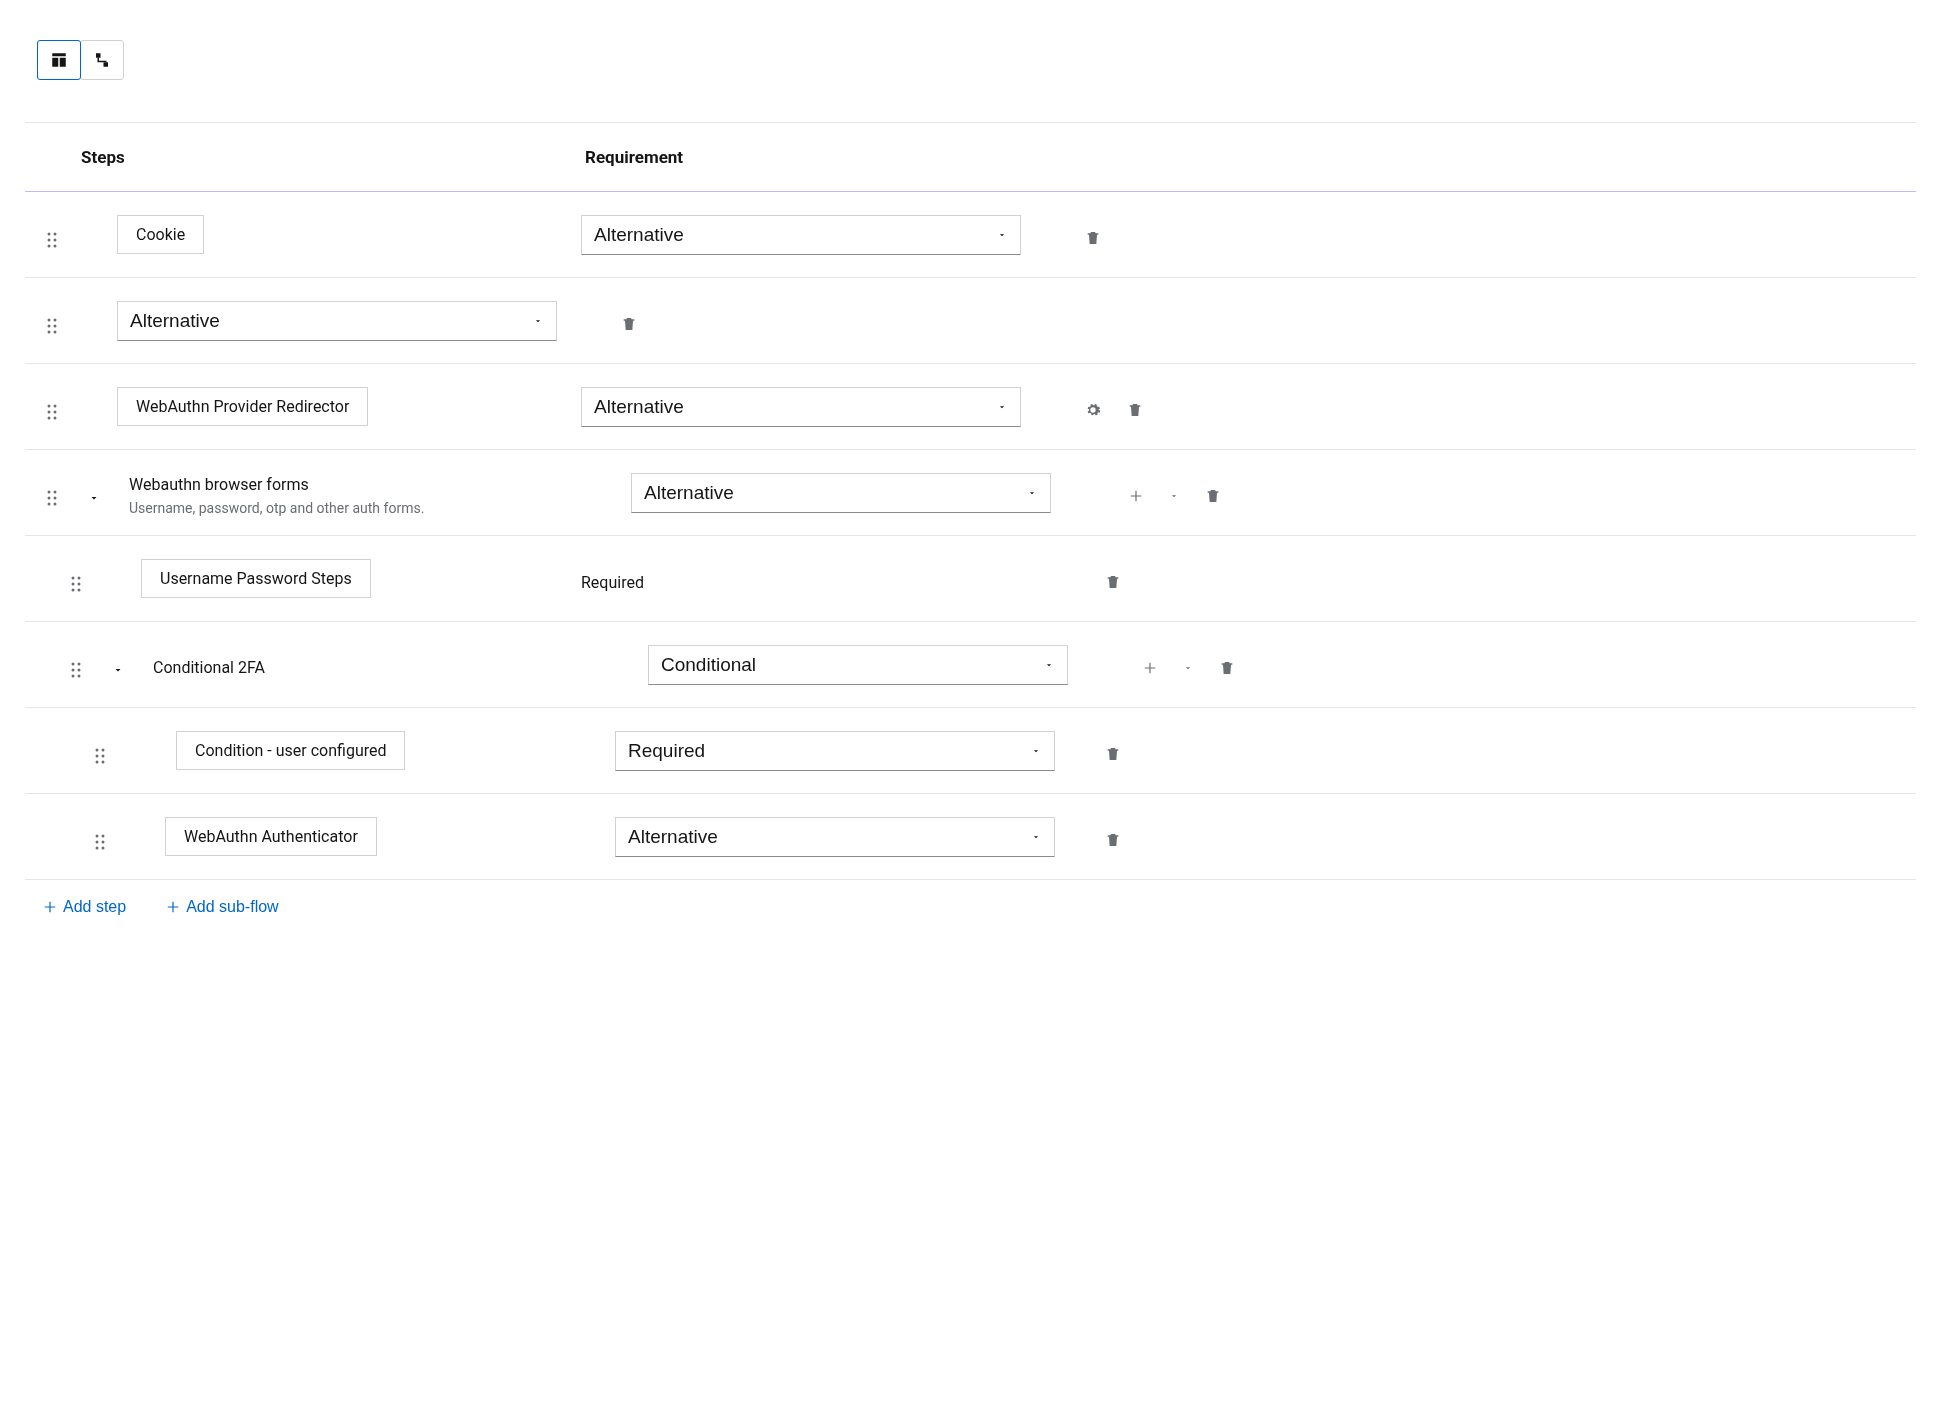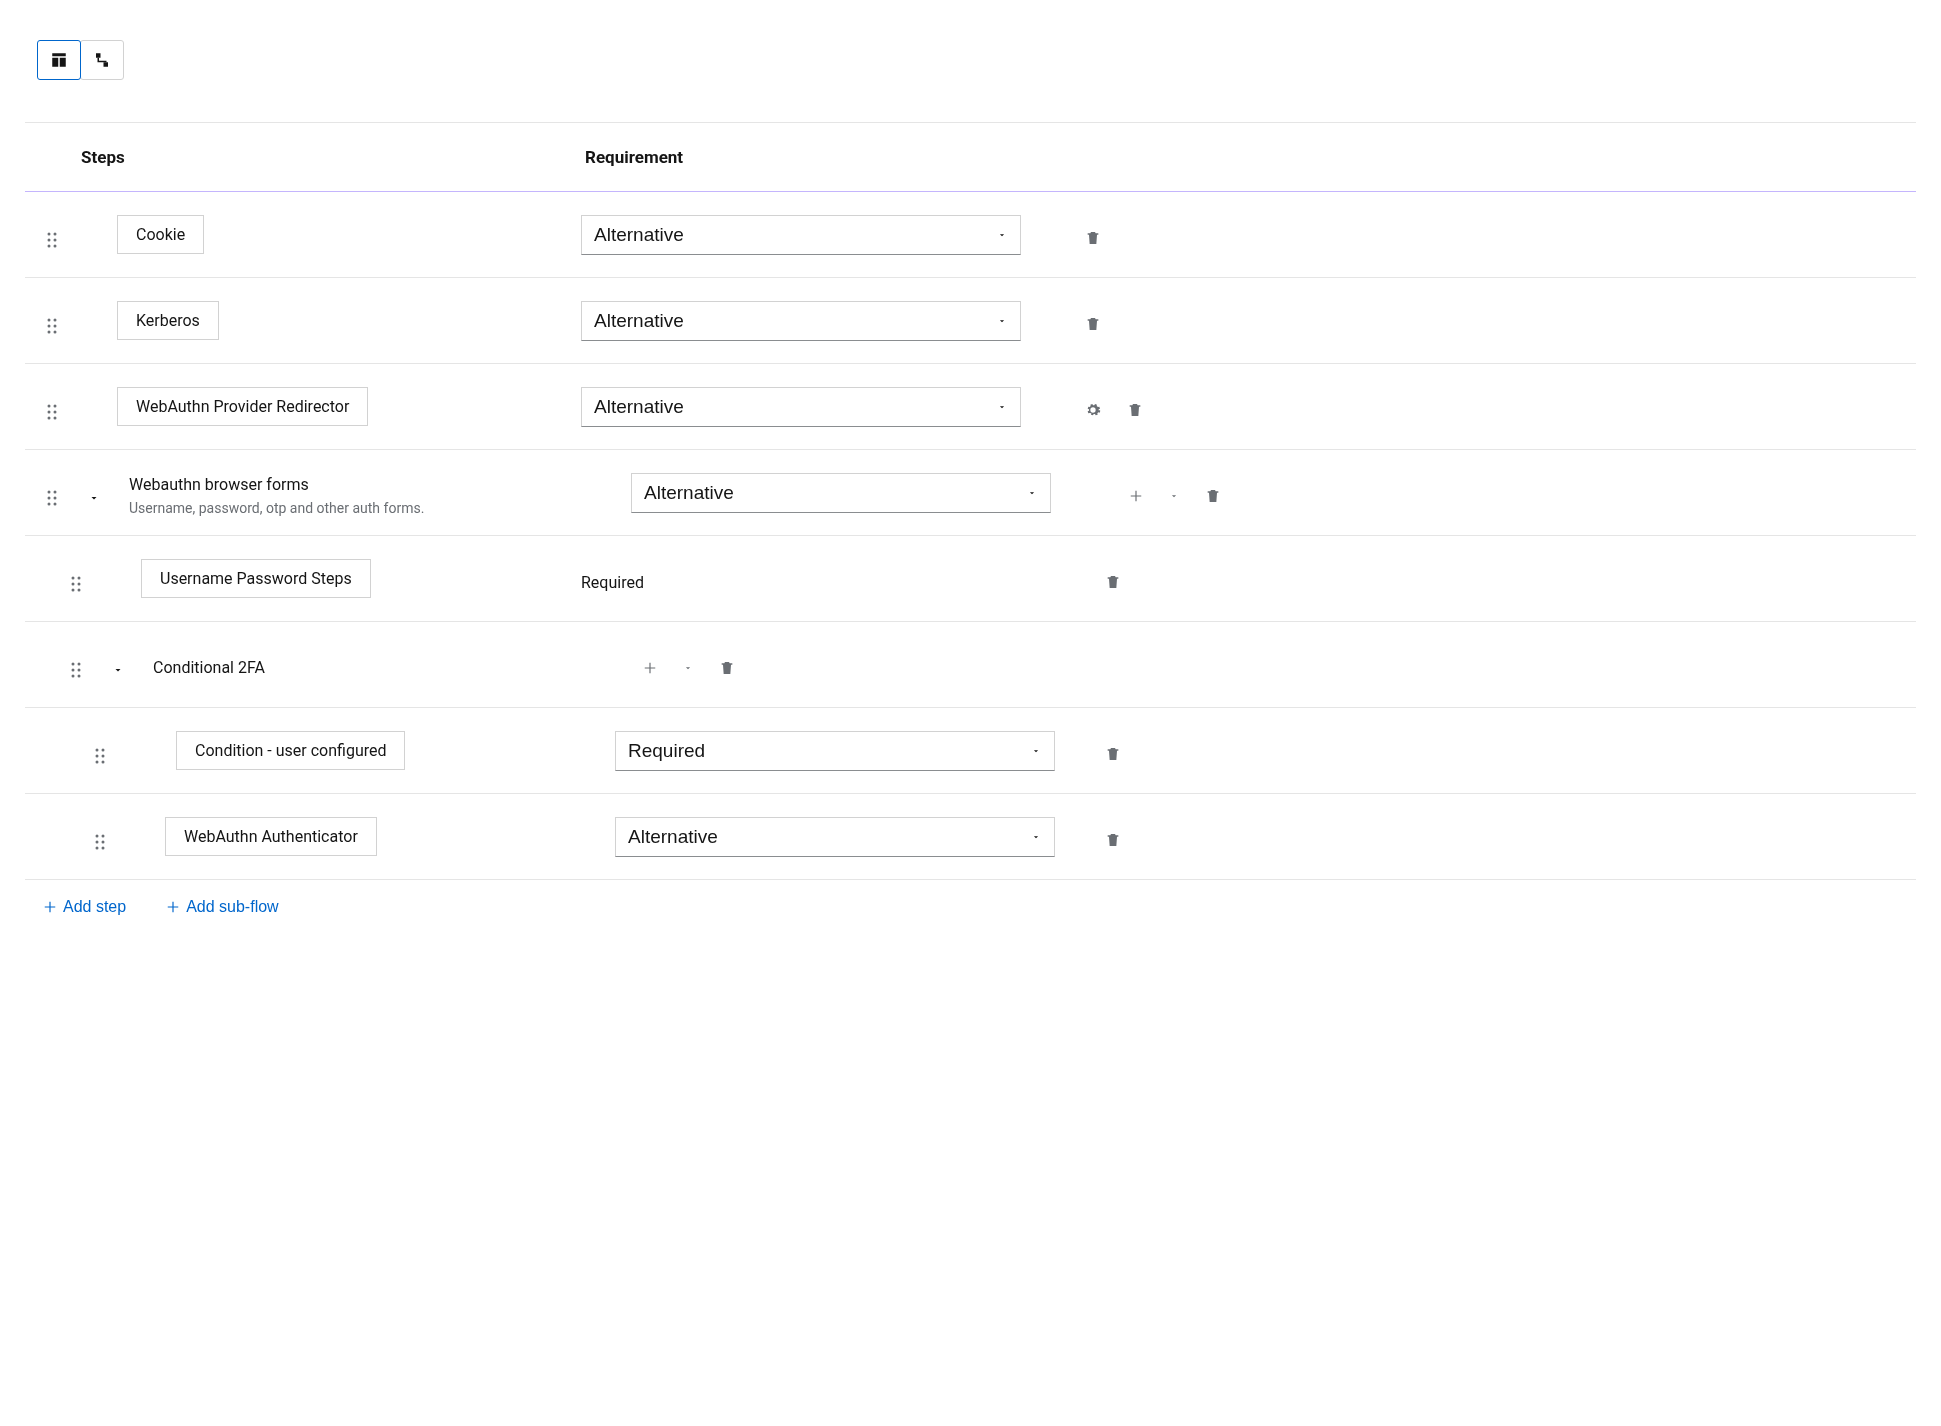--- a/index.html
+++ b/index.html
@@ -229,23 +229,20 @@
           <svg width="10" height="16" viewBox="0 0 10 16" fill="currentColor">
             <circle cx="2" cy="2" r="1.5"></circle>
             <circle cx="8" cy="2" r="1.5"></circle>
             <circle cx="2" cy="8" r="1.5"></circle>
             <circle cx="8" cy="8" r="1.5"></circle>
             <circle cx="2" cy="14" r="1.5"></circle>
             <circle cx="8" cy="14" r="1.5"></circle>
           </svg>
         </div>
         <div style="flex: 0 0 46px;"></div>
-        <div class="name-col" style="flex: 0 0 464px;">
-          <span class="chip">Kerberos</span>
-        </div>
         <div class="req-col" style="flex: 0 0 500px;">
           <div class="select-wrap"><select><option>Required</option><option selected="">Alternative</option><option>Disabled</option><option>Conditional</option></select><span class="caret">
               <svg width="10" height="10" viewBox="0 0 24 24" fill="currentColor">
                 <path d="M7 10l5 5 5-5H7z"></path>
               </svg>
             </span></div>
         </div>
         <div class="actions-col">
           <button class="icon-btn">
             <span>
@@ -393,20 +390,27 @@
         </div>
         <div class="toggle-col">
           <svg width="12" height="12" viewBox="0 0 24 24" fill="currentColor">
             <path d="M7 10l5 5 5-5H7z"></path>
           </svg>
         </div>
         <div class="name-col" style="flex: 0 0 440px;">
           <div style="padding-left: 12px;">
             <div class="subflow-title">Conditional 2FA</div>
           </div>
+        </div>
+        <div class="req-col" style="flex: 0 0 500px; padding-left: 67px;">
+          <div class="select-wrap" style="width: 420px;"><select><option>Required</option><option>Alternative</option><option>Disabled</option><option selected="">Conditional</option></select><span class="caret">
+              <svg width="10" height="10" viewBox="0 0 24 24" fill="currentColor">
+                <path d="M7 10l5 5 5-5H7z"></path>
+              </svg>
+            </span></div>
         </div>
         <div class="actions-col" style="padding-left: 58px;">
           <button class="icon-btn">
             <span>
               <svg width="14" height="14" viewBox="0 0 24 24" fill="currentColor">
                 <path d="M11 3h2v8h8v2h-8v8h-2v-8H3v-2h8V3z"></path>
               </svg>
             </span>
           </button>
           <button class="icon-btn">

